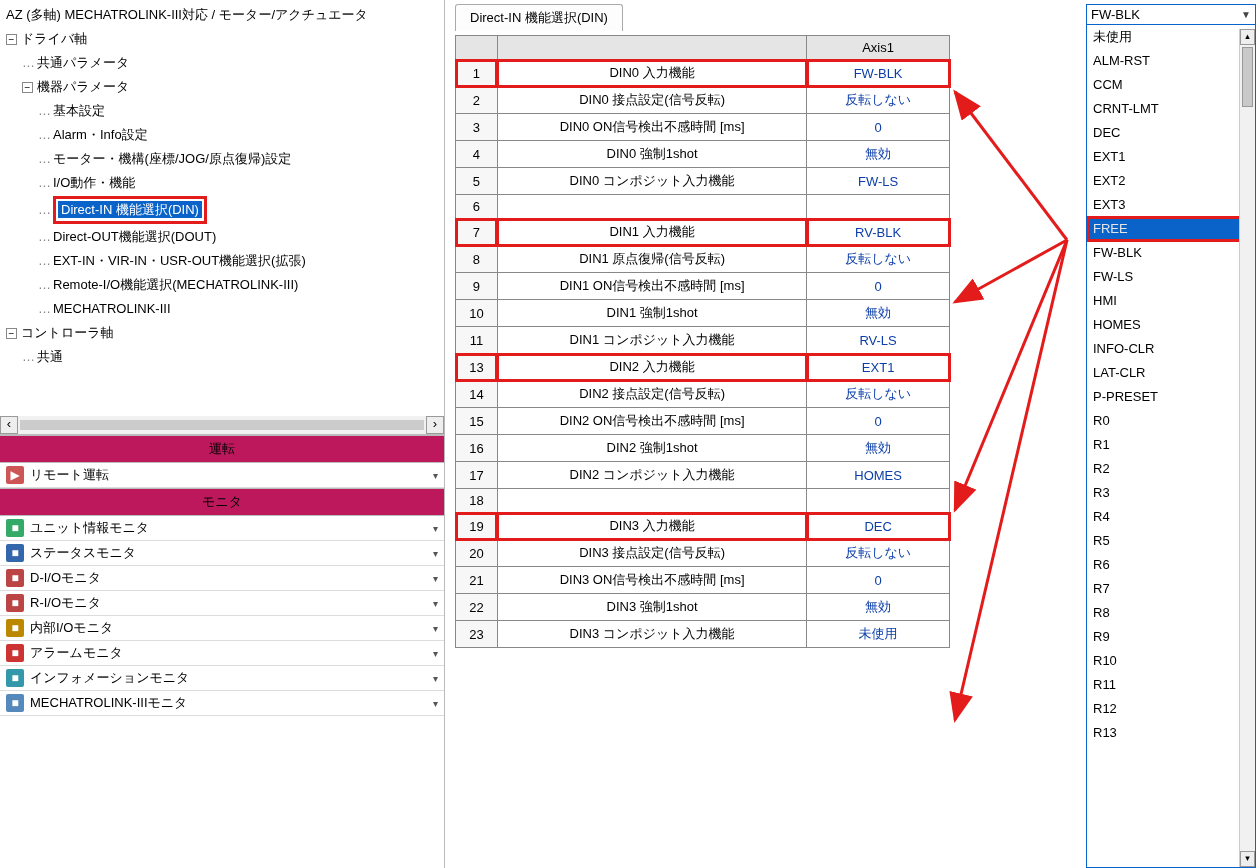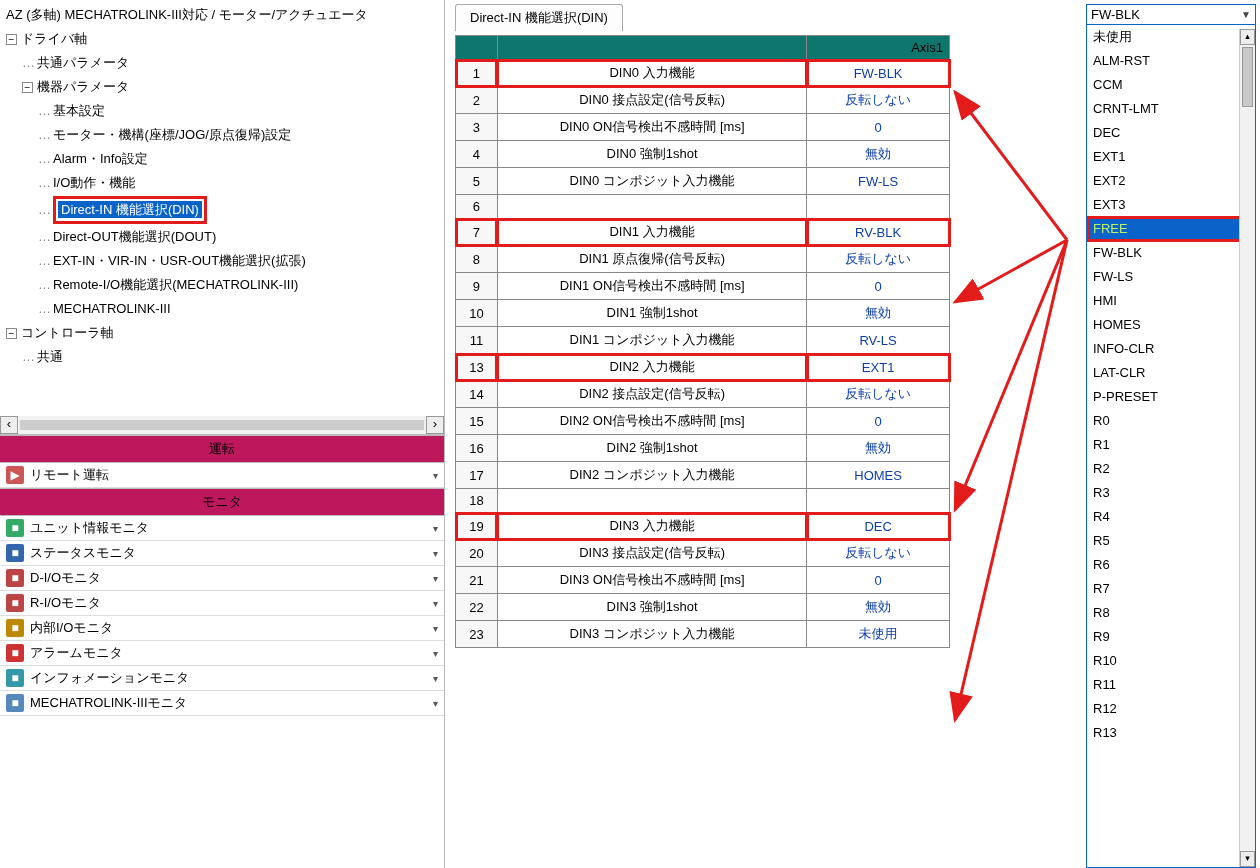--- a/index.html
+++ b/index.html
@@ -19,32 +19,32 @@
   .panel-head { background:#be185d; border-top:1px solid #bbb; border-bottom:1px solid #bbb; text-align:center; padding:4px 0; }
   .lower { flex:1; overflow:auto; }
   .item-row { display:flex; align-items:center; border-bottom:1px solid #ddd; padding:3px 6px; }
   .item-row .ico { width:18px; height:18px; margin-right:6px; display:flex; align-items:center; justify-content:center; font-size:12px; color:#fff; border-radius:2px; }
   .item-row .caret { margin-left:auto; color:#555; font-size:10px; }
 
   .center { flex: 1; display:flex; flex-direction:column; padding: 4px 10px 0 10px; position: relative; }
   .tab { display:inline-block; border:1px solid #aaa; border-bottom:none; background:#fdfdfd; padding:4px 14px; border-radius:3px 3px 0 0; }
   table.grid { border-collapse: collapse; width: 495px; margin-top: 4px; }
   table.grid th, table.grid td { border:1px solid #888; padding:4px 6px; text-align:center; }
-  table.grid th { background:#0f766e; font-weight:normal;text-align:right; }
+  table.grid th { background:#e5e5e5; font-weight:normal; }
   table.grid td.rn { background:#f7f7f7; width:42px; }
   table.grid td.desc { width:310px; }
   table.grid td.val { width:143px; color:#0b3ea8; }
   tr.hl td { outline: 3px solid #e31b1b; outline-offset:-2px; }
 
   .right { width: 170px; border:1px solid #0a63c9; margin: 4px 4px 0 0; display:flex; flex-direction:column; position: relative; }
   .right .combo { border-bottom:1px solid #0a63c9; display:flex; align-items:center; padding:2px 4px; background:#fff; }
   .right .combo .arrow { margin-left:auto; font-size:10px; color:#444; }
   .right .list { flex:1; overflow:auto; }
   .right .opt { padding:2px 6px; line-height:20px; cursor:pointer; white-space:nowrap; }
-  .right .opt.sel { background:#0a63c9; color:#bef264; }
+  .right .opt.sel { background:#0a63c9; color:#e5e5e5; }
   .right .opt.selbox { outline:3px solid #e31b1b; outline-offset:-2px; }
   .right .sb { position:absolute; right:0; top:24px; bottom:0; width:16px; background:#f1f1f1; border-left:1px solid #ccc; display:flex; flex-direction:column; }
   .right .sb .b { height:16px; border:1px solid #999; background:#eee; text-align:center; font-size:9px; line-height:13px; cursor:pointer; }
   .right .sb .t { flex:0 0 60px; background:#c9c9c9; margin:2px; border:1px solid #999; }
   .right .sb .sp { flex:1; }
 
   svg.arrows { position:absolute; left:0; top:0; pointer-events:none; }
 </style>
 </head>
 <body>
@@ -52,22 +52,22 @@
 <div class="app">
 
   <div class="leftcol">
     <div class="tree">
       <div class="node">AZ (多軸) MECHATROLINK-III対応 / モーター/アクチュエータ</div>
       <div class="node"><span class="expander">−</span><span>ドライバ軸</span></div>
       <div class="node"><span class="spacer"></span><span class="dots"></span><span>共通パラメータ</span></div>
       <div class="node"><span class="spacer"></span><span class="expander">−</span><span>機器パラメータ</span></div>
       <div id="tree-items">
           <div class="node"><span class="spacer"></span><span class="spacer"></span><span class="dots"></span><span>基本設定</span></div>
+          <div class="node"><span class="spacer"></span><span class="spacer"></span><span class="dots"></span><span>Alarm・Info設定</span></div>
           <div class="node"><span class="spacer"></span><span class="spacer"></span><span class="dots"></span><span>モーター・機構(座標/JOG/原点復帰)設定</span></div>
-          <div class="node"><span class="spacer"></span><span class="spacer"></span><span class="dots"></span><span>Alarm・Info設定</span></div>
           <div class="node"><span class="spacer"></span><span class="spacer"></span><span class="dots"></span><span>I/O動作・機能</span></div>
           <div class="node"><span class="spacer"></span><span class="spacer"></span><span class="dots"></span><span class="redbox"><span class="sel">Direct-IN 機能選択(DIN)</span></span></div>
           <div class="node"><span class="spacer"></span><span class="spacer"></span><span class="dots"></span><span>Direct-OUT機能選択(DOUT)</span></div>
           <div class="node"><span class="spacer"></span><span class="spacer"></span><span class="dots"></span><span>EXT-IN・VIR-IN・USR-OUT機能選択(拡張)</span></div>
           <div class="node"><span class="spacer"></span><span class="spacer"></span><span class="dots"></span><span>Remote-I/O機能選択(MECHATROLINK-III)</span></div>
           <div class="node"><span class="spacer"></span><span class="spacer"></span><span class="dots"></span><span>MECHATROLINK-III</span></div>
         </div>
       <div class="node"><span class="expander">−</span><span>コントローラ軸</span></div>
       <div class="node"><span class="spacer"></span><span class="dots"></span><span>共通</span></div>
       <div class="tree-scroll">

